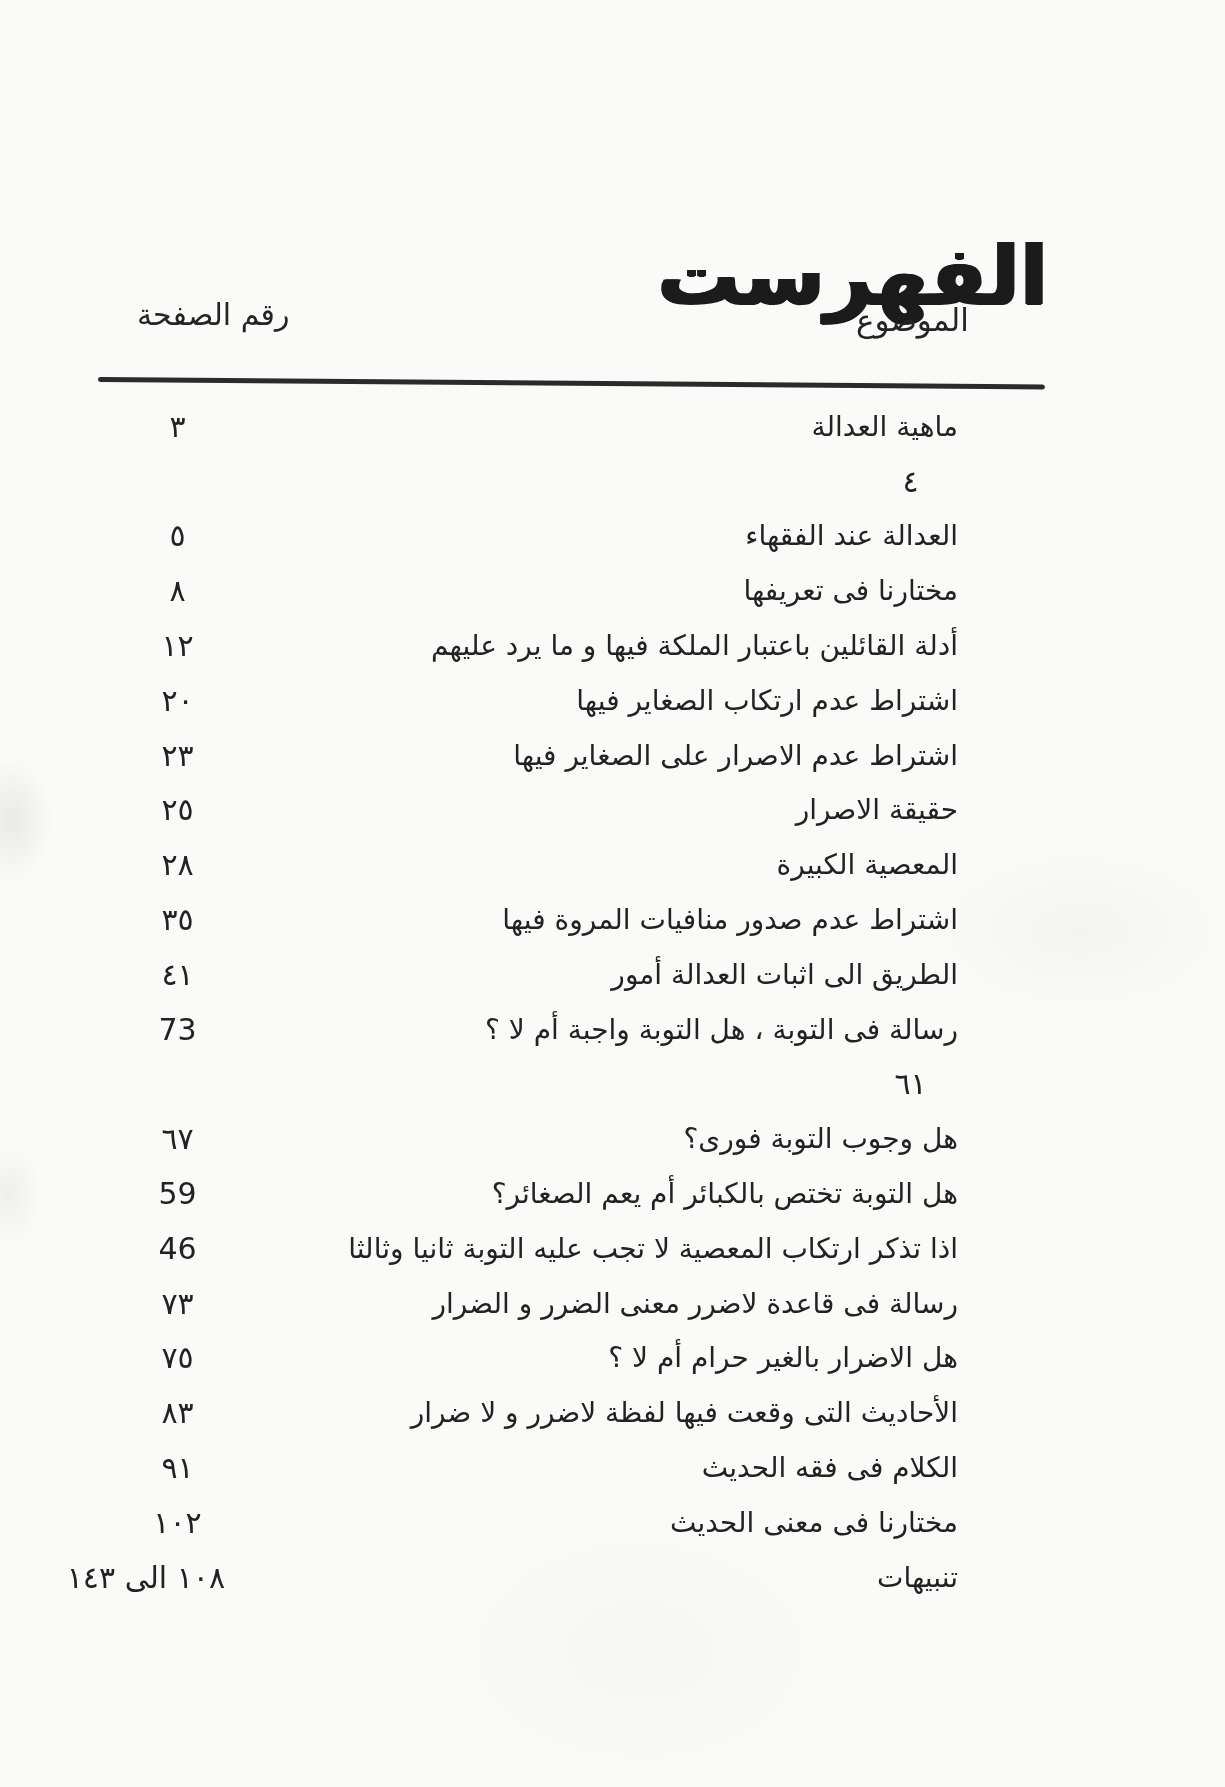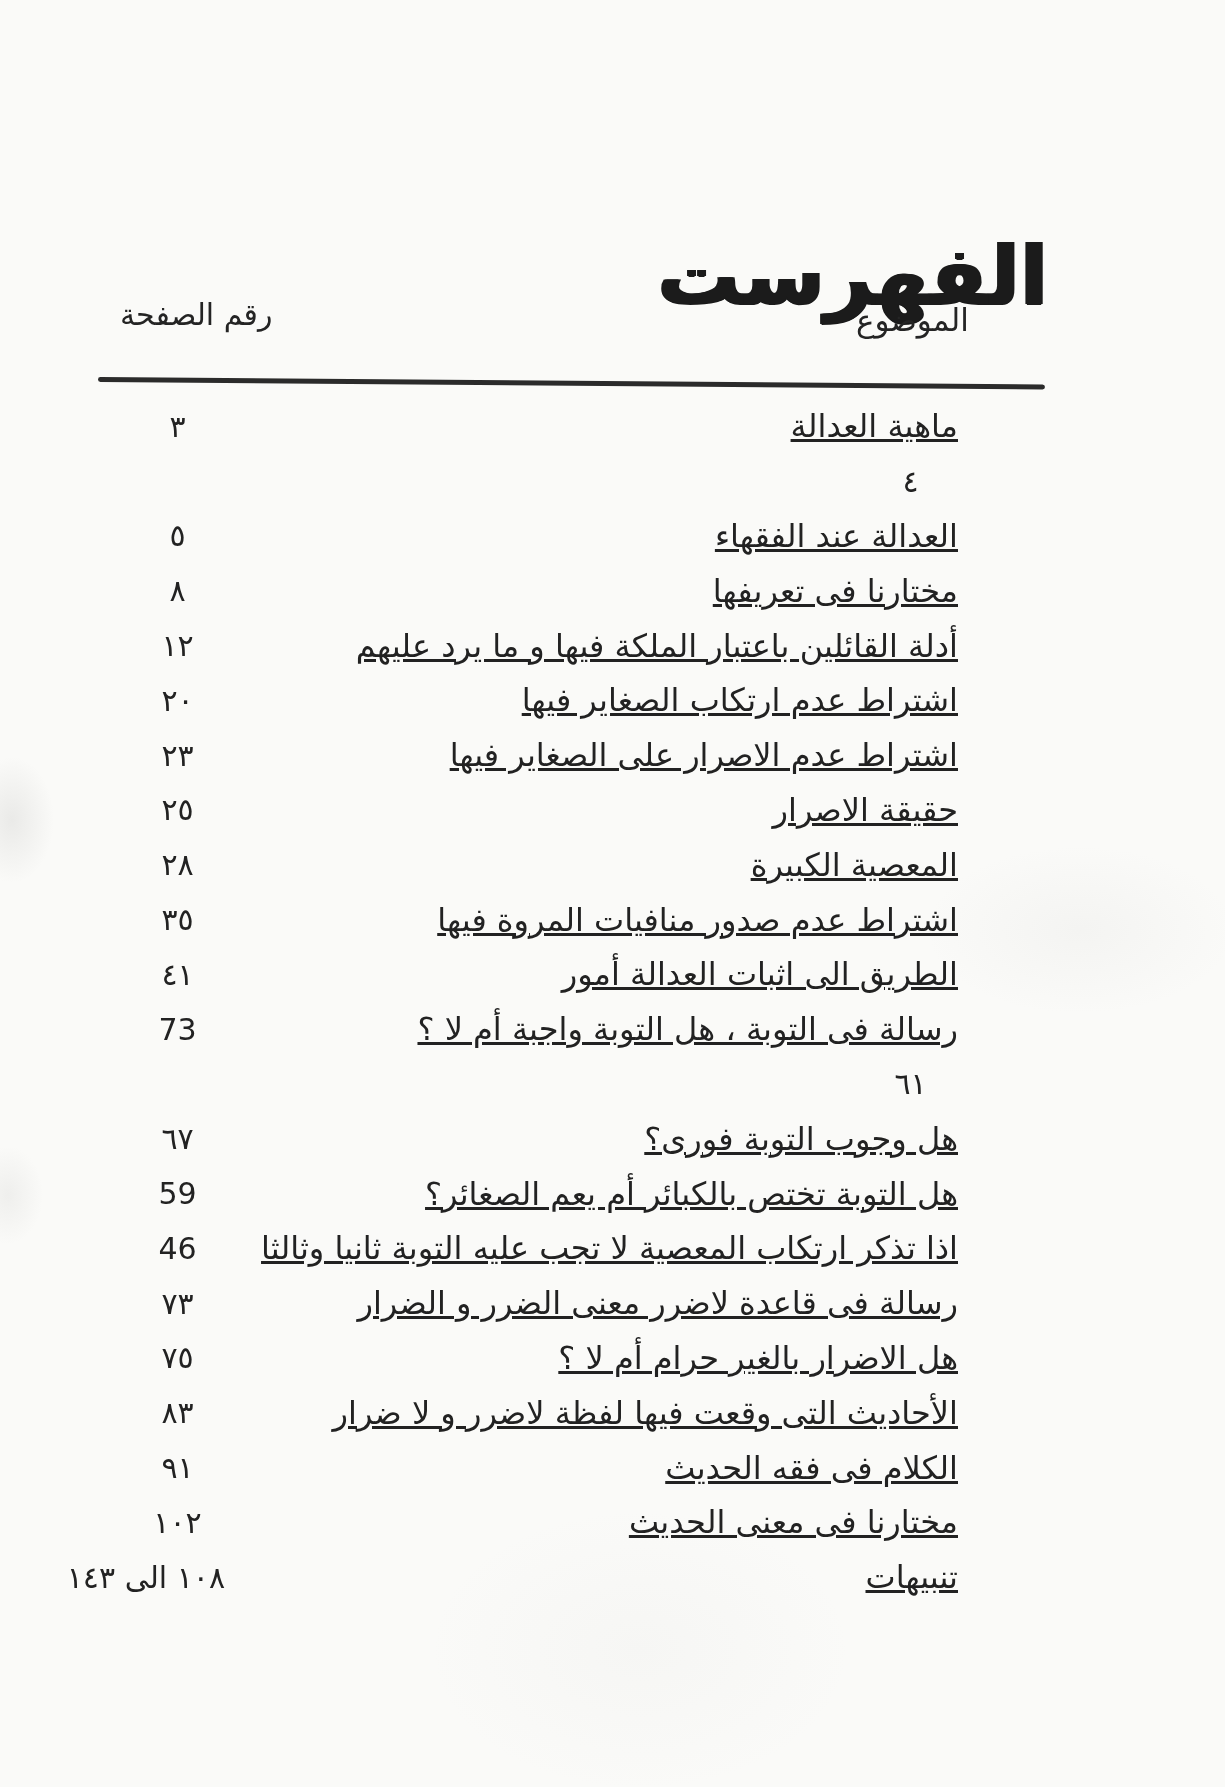--- a/index.html
+++ b/index.html
@@ -40,21 +40,21 @@
     white-space: nowrap;
     color: #242424;
   }
   .topic-header {
     top: 302px;
     left: 856px;
     font-size: 31px;
   }
   .pagenum-header {
     top: 297px;
-    left: 120px;
+    left: 137px;
     font-size: 30px;
   }
   .rule {
     position: absolute;
     top: 377px;
     left: 98px;
     width: 947px;
     height: 5px;
     background: #2b2b2b;
     border-radius: 3px;
@@ -68,24 +68,23 @@
     width: 828px;
     direction: rtl;
   }
   .row {
     display: flex;
     justify-content: space-between;
     align-items: center;
     height: 54.8px;
   }
   .topic {
-    font-size: 32px;
+    font-size: 28px;
     white-space: nowrap;
     color: #222;
-    text-decoration: underline;
   }
   .num {
     flex-shrink: 0;
     width: 95px;
     text-align: center;
     direction: rtl;
     font-size: 30px;
     white-space: nowrap;
     color: #222;
   }

